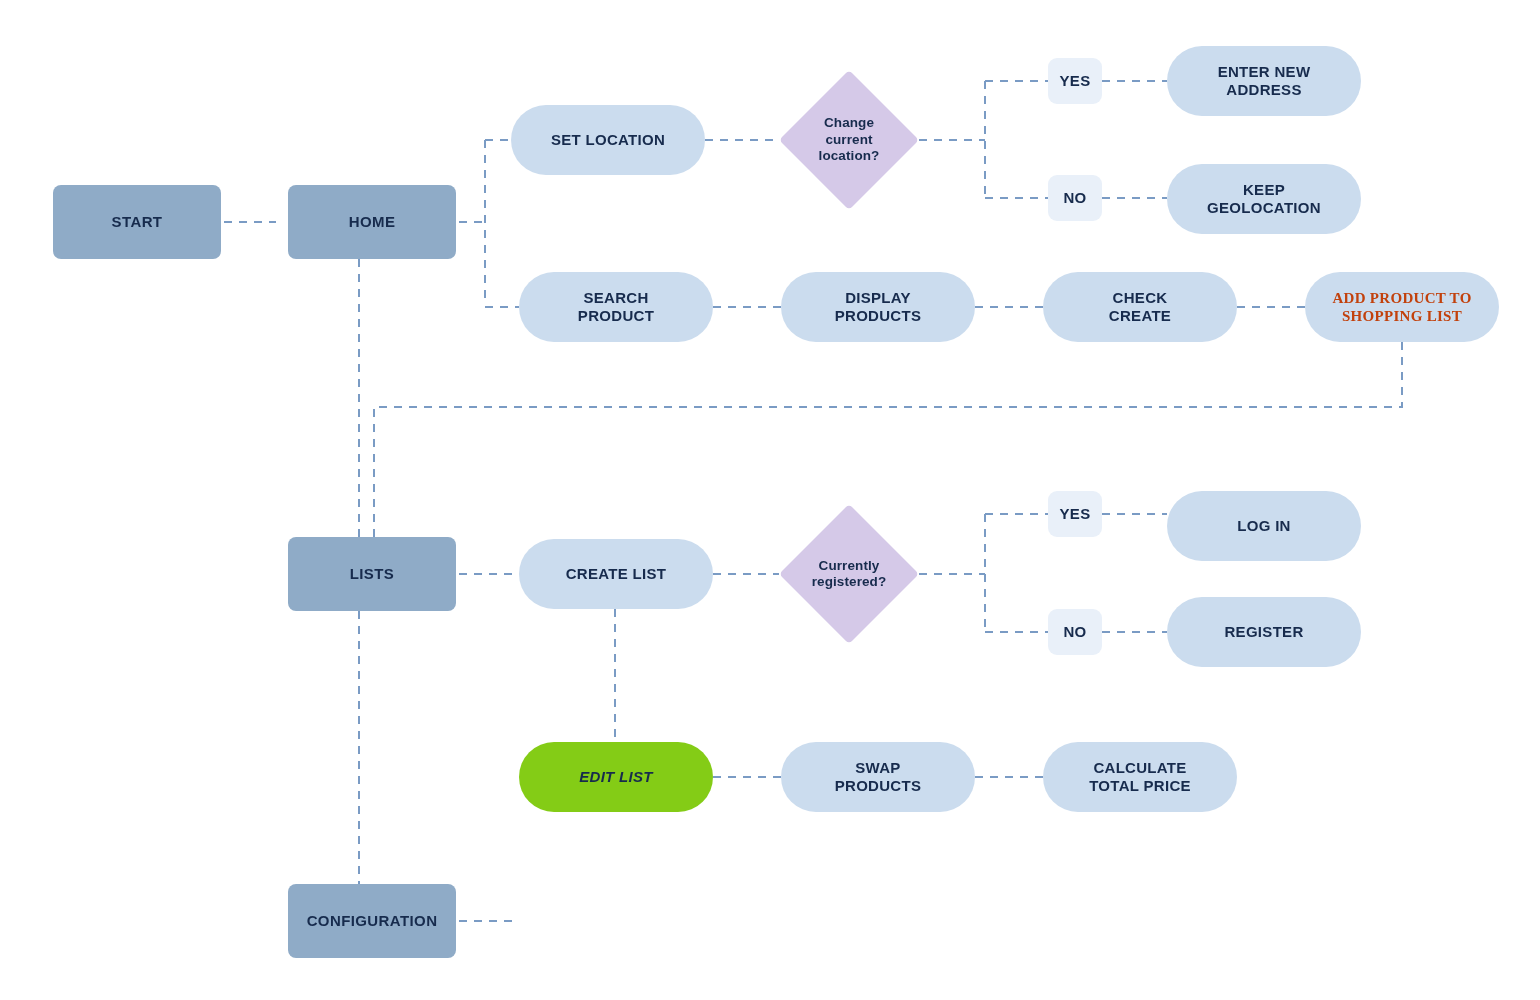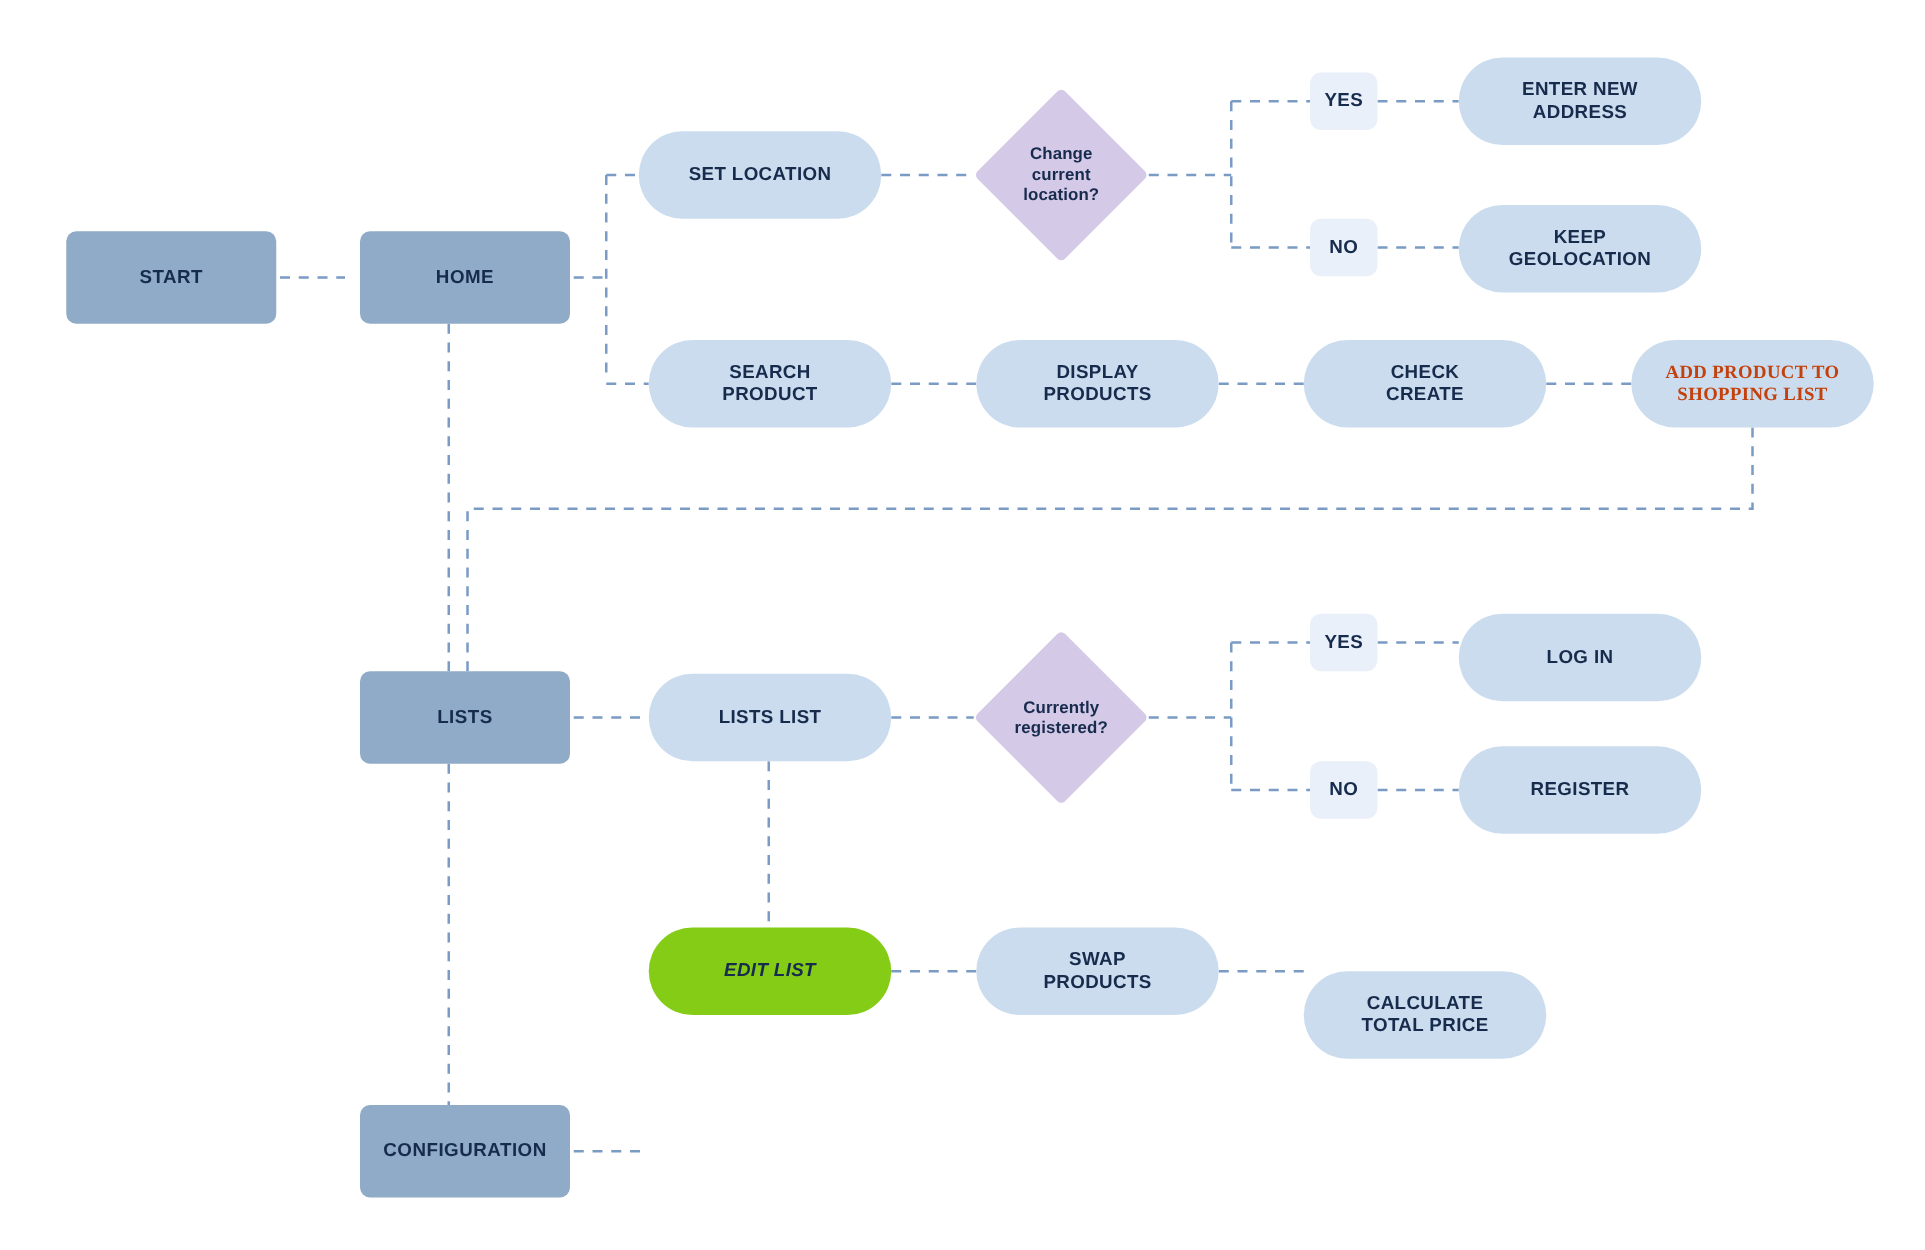--- a/index.html
+++ b/index.html
@@ -126,26 +126,26 @@
 GEOLOCATION</span></div>
     <div class="node pill" style="left: 519px; top: 272px; width: 194px; height: 70px; background: rgb(203, 220, 238); color: rgb(23, 43, 77);"><span>SEARCH
 PRODUCT</span></div>
     <div class="node pill" style="left: 781px; top: 272px; width: 194px; height: 70px; background: rgb(203, 220, 238); color: rgb(23, 43, 77);"><span>DISPLAY
 PRODUCTS</span></div>
     <div class="node pill" style="left: 1043px; top: 272px; width: 194px; height: 70px; background: rgb(203, 220, 238); color: rgb(23, 43, 77);"><span>CHECK
 CREATE</span></div>
     <div class="node pill" style="left: 1305px; top: 272px; width: 194px; height: 70px; background: rgb(203, 220, 238); color: #c2410c; font-family: Liberation Serif, serif;"><span>ADD PRODUCT TO
 SHOPPING LIST</span></div>
     <div class="node process" style="left: 276px; top: 537px; width: 168px; height: 74px; background: rgb(143, 171, 199); color: rgb(23, 43, 77);"><span>LISTS</span></div>
-    <div class="node pill" style="left: 519px; top: 539px; width: 194px; height: 70px; background: rgb(203, 220, 238); color: rgb(23, 43, 77);"><span>LISTS LIST</span></div>
+    <div class="node pill" style="left: 519px; top: 539px; width: 194px; height: 70px; background: rgb(203, 220, 238); color: rgb(23, 43, 77);"><span>CREATE LIST</span></div>
     <div class="node decision" style="left: 779px; top: 504px; width: 140px; height: 140px; color: rgb(23, 43, 77);"><div class="dia-shape" style="background: rgb(213, 201, 232);"></div><div class="dia-label">Currently
 registered?</div></div>
     <div class="node badge" style="left: 1048px; top: 491px; width: 54px; height: 46px; background: rgb(233, 240, 249); color: rgb(23, 43, 77);"><span>YES</span></div>
     <div class="node badge" style="left: 1048px; top: 609px; width: 54px; height: 46px; background: rgb(233, 240, 249); color: rgb(23, 43, 77);"><span>NO</span></div>
     <div class="node pill" style="left: 1167px; top: 479px; width: 194px; height: 70px; background: rgb(203, 220, 238); color: rgb(23, 43, 77); margin-top: 12px;"><span>LOG IN</span></div>
     <div class="node pill" style="left: 1167px; top: 597px; width: 194px; height: 70px; background: rgb(203, 220, 238); color: rgb(23, 43, 77);"><span>REGISTER</span></div>
     <div class="node pill" style="left: 519px; top: 742px; width: 194px; height: 70px; background: #84cc16; color: rgb(23, 43, 77); font-style: italic;"><span>EDIT LIST</span></div>
     <div class="node pill" style="left: 781px; top: 742px; width: 194px; height: 70px; background: rgb(203, 220, 238); color: rgb(23, 43, 77);"><span>SWAP
 PRODUCTS</span></div>
-    <div class="node pill" style="left: 1043px; top: 777px; width: 194px; height: 70px; background: rgb(203, 220, 238); color: rgb(23, 43, 77);"><span>CALCULATE
+    <div class="node pill" style="left: 1043px; top: 742px; width: 194px; height: 70px; background: rgb(203, 220, 238); color: rgb(23, 43, 77);"><span>CALCULATE
 TOTAL PRICE</span></div>
     <div class="node process" style="left: 276px; top: 884px; width: 168px; height: 74px; background: rgb(143, 171, 199); color: rgb(23, 43, 77);"><span>CONFIGURATION</span></div>
   </div>
 
 </body></html>

